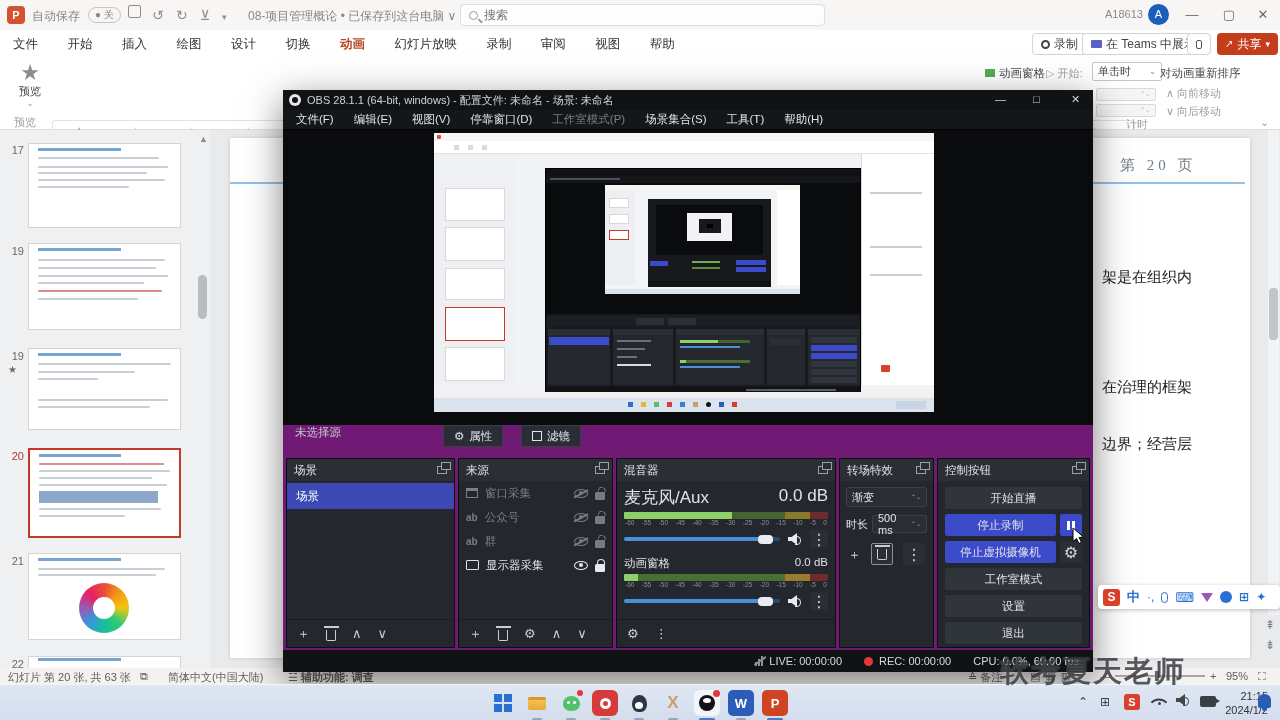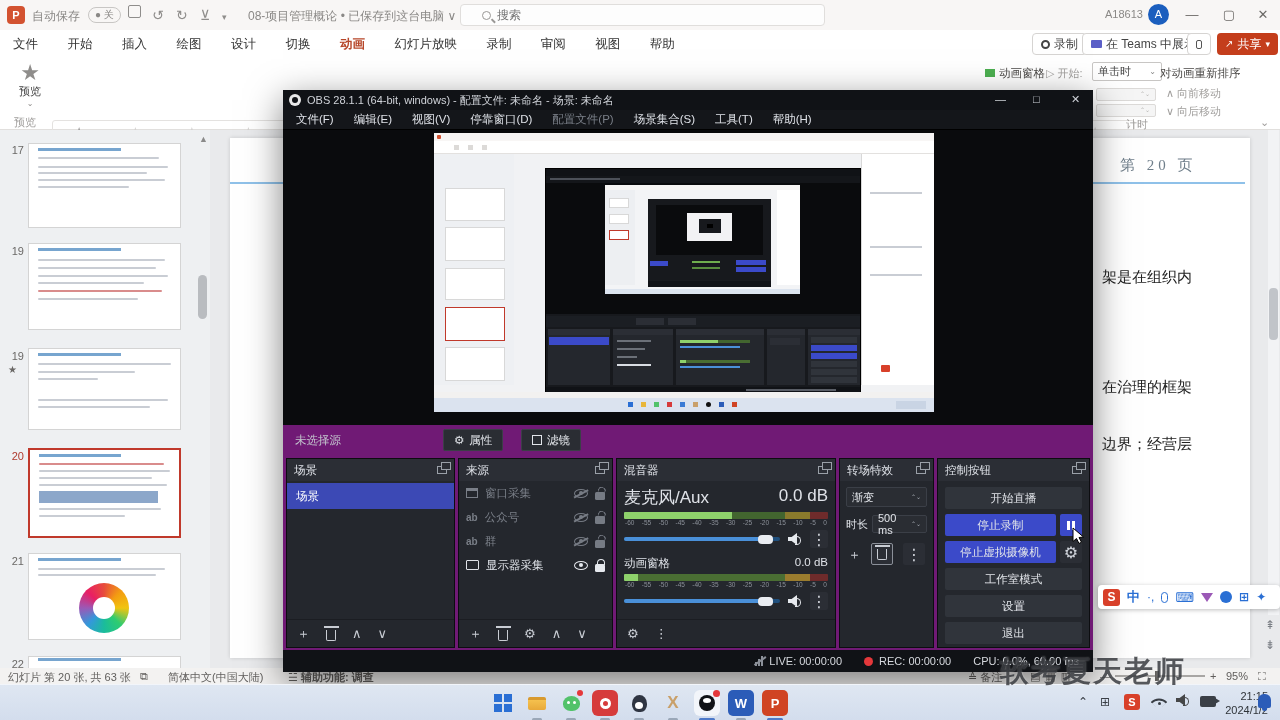--- a/index.html
+++ b/index.html
@@ -33,21 +33,21 @@
 .page-head{font-size:15px;color:#6f7e8a;letter-spacing:4px;font-family:"Liberation Serif","DejaVu Serif",serif}
 .frag{font-size:15px;color:#222}
 
 .ppt-status{left:0;top:668px;width:1280px;height:16px;background:#f3f2f1;color:#605e5c;font-size:11px}
 
 .obs{left:283px;top:90px;width:810px;height:582px;background:#701a75;box-shadow:0 10px 34px rgba(0,0,0,.5);color:#dfe2e8}
 .obs-title{height:20px;background:#101216;font-size:11px;color:#cfd2d8;display:flex;align-items:center;padding-left:6px;gap:6px}
 .obs-menu{height:20px;background:#14161a;font-size:11.5px;display:flex;align-items:center;gap:2px;padding-left:4px;border-bottom:1px solid #000}
 .obs-menu span{padding:0 9px}
 .obs-prevarea{position:absolute;left:0;top:40px;width:810px;height:295px;background:#0a0b0d}
-.srcbar{position:absolute;left:0;top:335px;width:810px;height:30px;display:flex;align-items:center;font-size:11.5px}
+.srcbar{position:absolute;left:0;top:335px;width:810px;height:30px;display:flex;font-size:11.5px}
 .obtn{height:22px;border:1px solid #3b3f47;background:#2a2d33;border-radius:2px;display:inline-flex;align-items:center;gap:5px;padding:0 10px;font-size:11.5px;color:#e2e5ea}
 .dock{position:absolute;top:368px;height:190px;background:#24272d;border:1px solid #0c0d10}
 .dock-head{height:22px;background:#2b2e35;display:flex;align-items:center;justify-content:space-between;padding:0 7px;font-size:11.5px;color:#dfe2e8}
 .dock-tools{position:absolute;left:0;bottom:0;width:100%;height:28px;display:flex;align-items:center;gap:16px;padding-left:10px;background:#24272d;border-top:1px solid #1b1d22}
 .tico{color:#c9cdd4;font-size:13px;line-height:13px}
 .scene-row{margin:2px 0 0;height:26px;background:#3c49b5;color:#fff;display:flex;align-items:center;padding-left:9px;font-size:11.5px}
 .src-row{height:24px;display:flex;align-items:center;gap:7px;padding:0 7px;font-size:11.5px}
 .dim{color:#7a7f88}
 .i-pop{width:10px;height:8px;border:1.5px solid #9aa0a8;position:relative;display:inline-block}
 .i-pop::before{content:"";position:absolute;top:-5px;right:-5px;width:8px;height:6px;border:1.5px solid #9aa0a8;background:#2b2e35}
@@ -95,21 +95,21 @@
   <div class="abs ppt-titlebar">
     <div class="abs" style="left:7px;top:6px;width:18px;height:18px;border-radius:4px;background:#d35230;color:#fff;font-size:11px;font-weight:bold;text-align:center;line-height:18px">P</div>
     <span class="abs" style="left:32px;top:8px">自动保存</span>
     <span class="abs pill" style="left:88px;top:7px">● <span>关</span></span>
     <span class="abs qat-ic" style="left:128px;top:5px;width:13px;height:13px;border:1.5px solid #8f8d8b;border-radius:2px"></span>
     <span class="abs qat-ic" style="left:152px;top:6px">↺</span>
     <span class="abs qat-ic" style="left:176px;top:6px">↻</span>
     <span class="abs qat-ic" style="left:200px;top:6px">⊻</span>
     <span class="abs qat-ic" style="left:222px;top:8px;font-size:9px">▾</span>
     <span class="abs" style="left:248px;top:8px">08-项目管理概论 • 已保存到这台电脑 ∨</span>
-    <div class="abs searchbox" style="display:flex;align-items:center;gap:6px;padding-left:21px">
+    <div class="abs searchbox" style="display:flex;align-items:center;gap:6px;padding-left:8px">
       <span style="width:9px;height:9px;border:1.5px solid #9a9896;border-radius:50%;position:relative;display:inline-block">
           <i style="position:absolute;left:8px;top:8px;width:5px;height:1.5px;background:#9a9896;transform:rotate(45deg)"></i>
         </span>
       <input placeholder="搜索" style="">
     </div>
     <span class="abs" style="left:1105px;top:8px;font-size:11px">A18613</span>
     <div class="abs" style="left:1148px;top:4px;width:21px;height:21px;border-radius:50%;background:#1b5ebe;color:#fff;text-align:center;line-height:21px;font-size:11px">A</div>
     <div class="abs winbtn" style="left:1175px">—</div>
     <div class="abs winbtn" style="left:1212px">▢</div>
     <div class="abs winbtn" style="left:1246px">✕</div>
@@ -305,21 +305,21 @@
       <span>OBS 28.1.1 (64-bit, windows) - 配置文件: 未命名 - 场景: 未命名</span>
       <span class="abs" style="left:712px;top:3px;color:#cfd2d8">—</span>
       <span class="abs" style="left:750px;top:3px;color:#cfd2d8">□</span>
       <span class="abs" style="left:788px;top:3px;color:#cfd2d8">✕</span>
     </div>
     <div class="obs-menu">
       <span>文件(F)</span>
       <span>编辑(E)</span>
       <span>视图(V)</span>
       <span>停靠窗口(D)</span>
-      <span class="dim">配置文件(P)</span>
+      <span class="dim">工作室模式(P)</span>
       <span>场景集合(S)</span>
       <span>工具(T)</span>
       <span>帮助(H)</span>
     </div>
 
     <div class="obs-prevarea">
       <div class="mini abs" style="left:151px;top:3px;width:500px;height:279px;background:#f1f2f4;overflow:hidden">
         <div style="left:0;top:0;width:500px;height:8px;background:#f8f6f5">
             <div style="left:3px;top:2px;width:4px;height:4px;border-radius:1px;background:#d35230"></div>
           </div>

